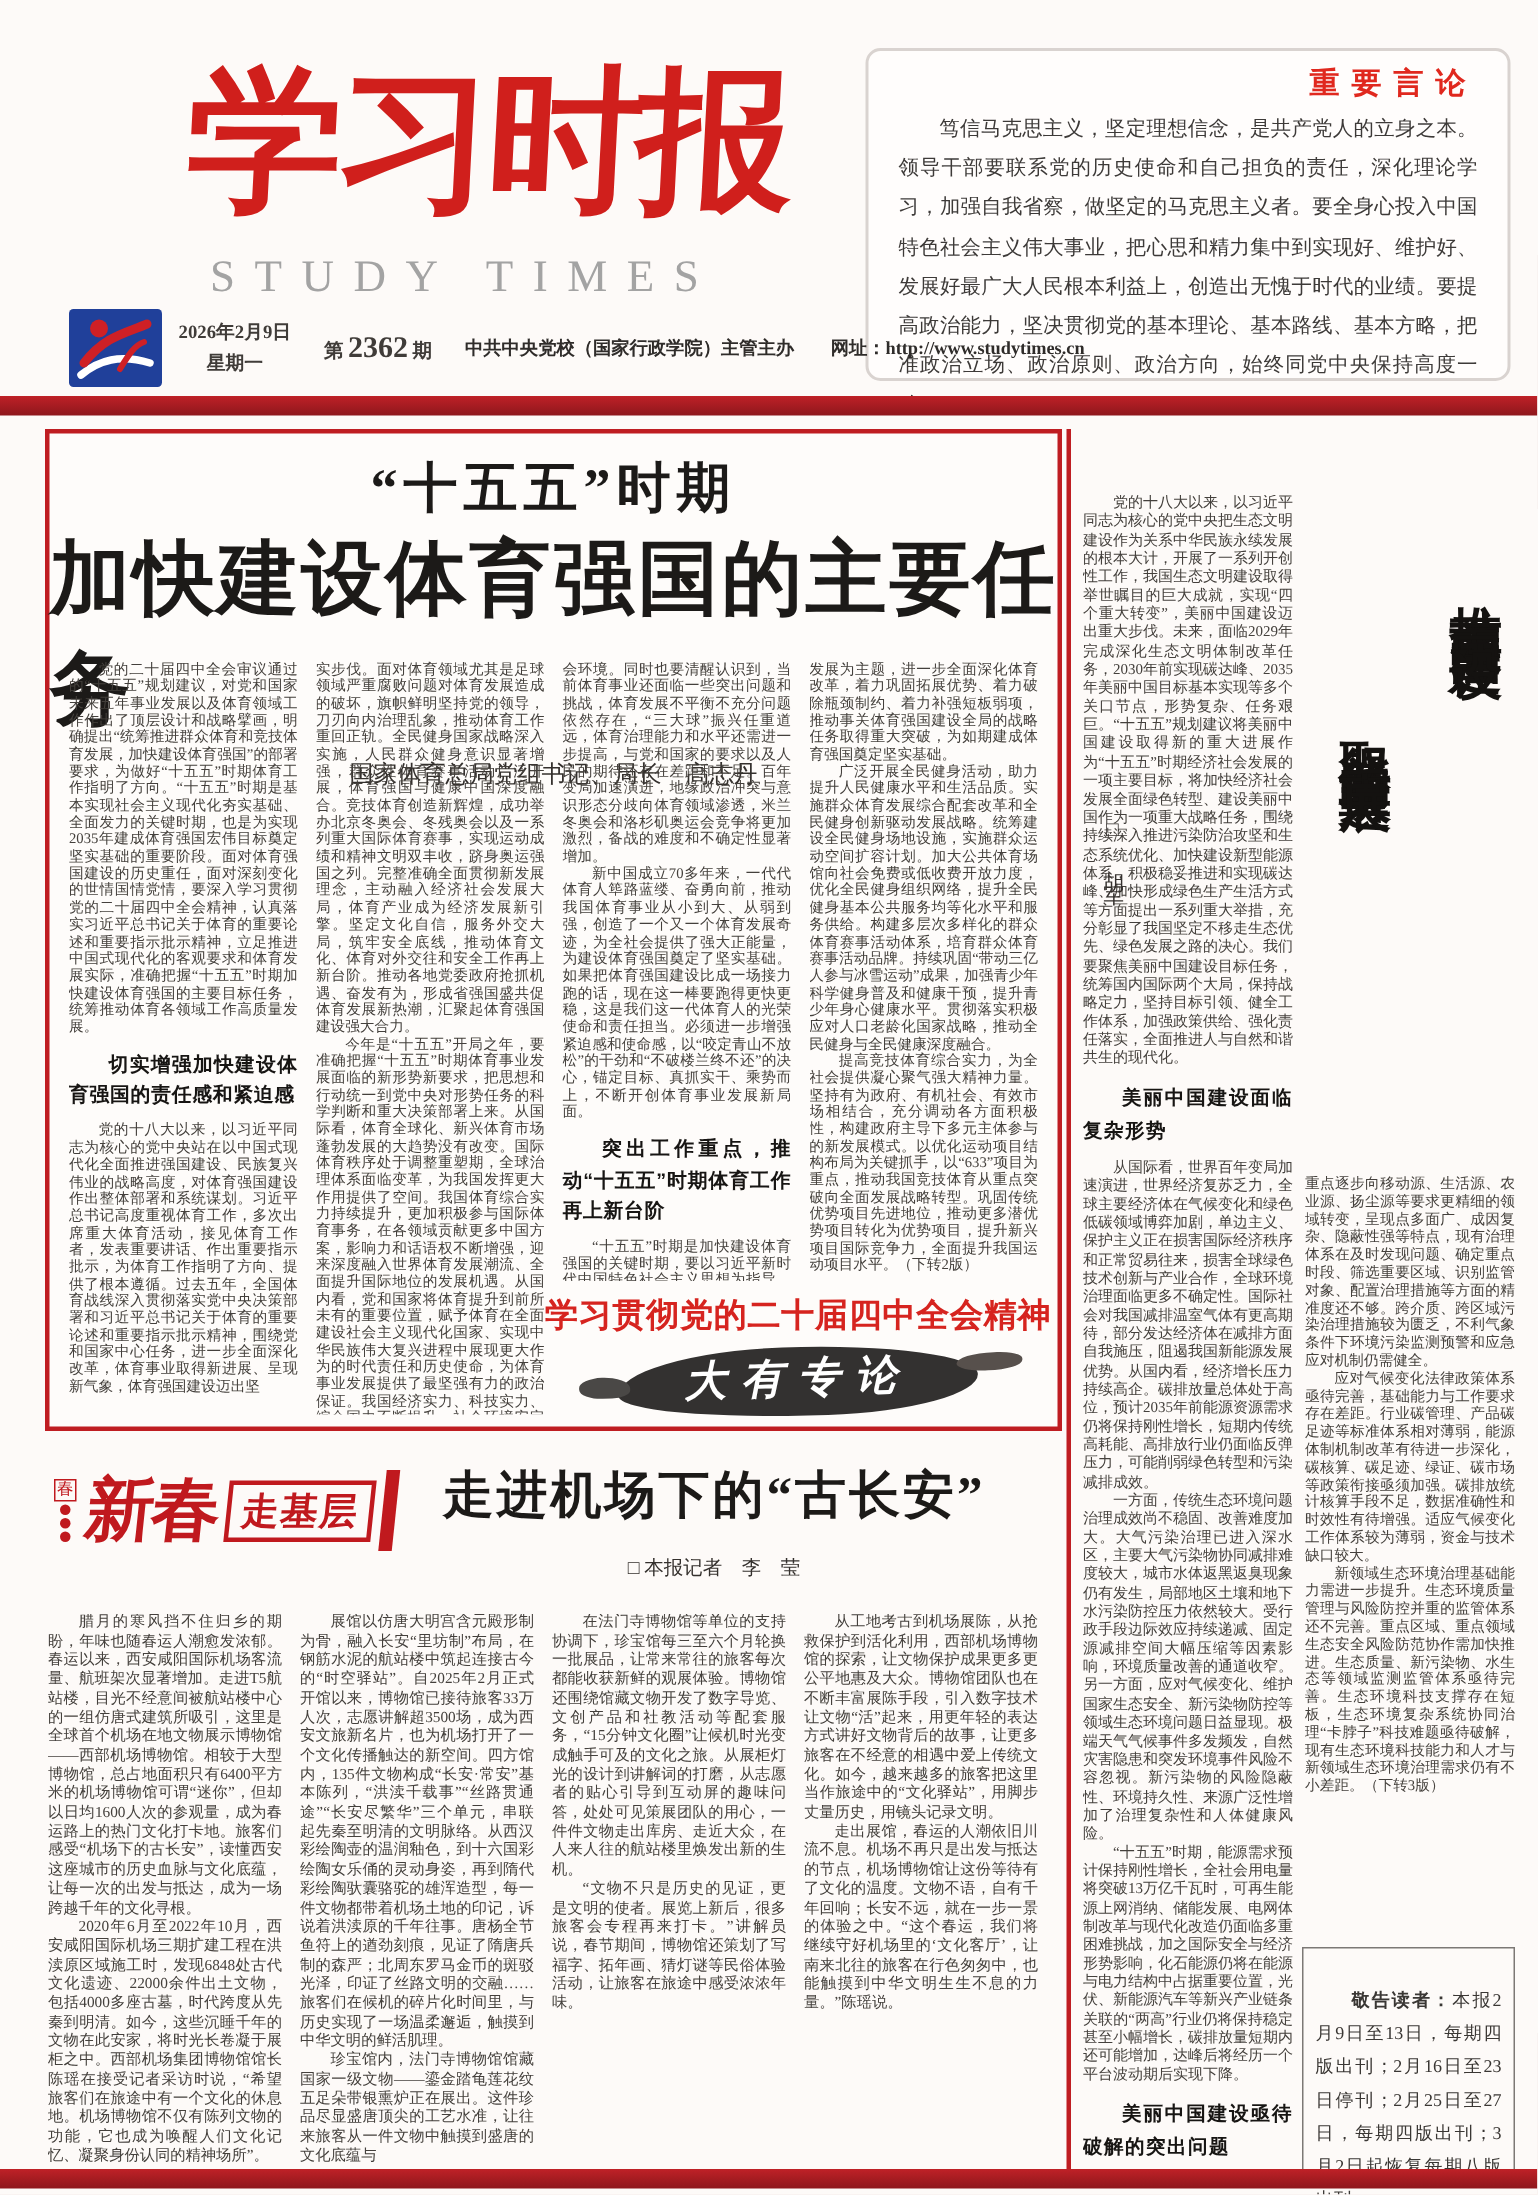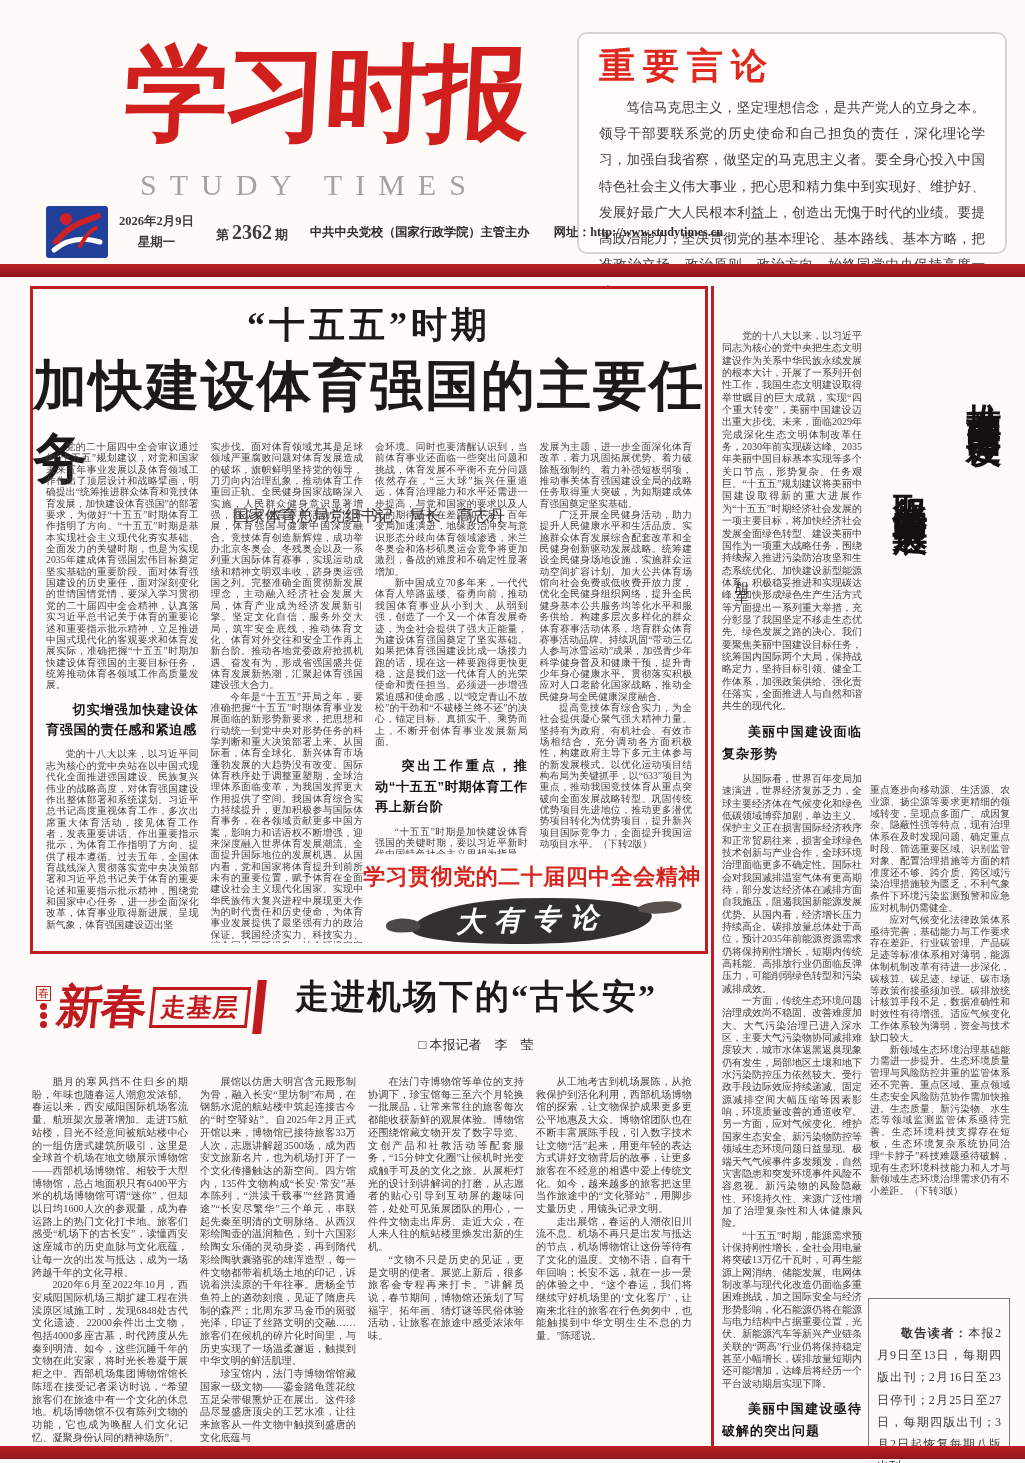--- a/index.html
+++ b/index.html
@@ -14,21 +14,21 @@
               font-family:"DejaVu Serif","Liberation Serif",serif; letter-spacing:-4px;
               transform:skewX(-3deg); }
   .masthead-en { position:absolute; left:140px; top:168px; width:370px; text-align:left;
                  font-size:30px; color:#a3a3a3; letter-spacing:13px;
                  font-family:"Liberation Serif",serif; }
 
   
   .quote-box { position:absolute; left:577px; top:32px; width:430px; height:222px;
                border:2px solid #d9d3d0; border-radius:10px; background:#fffdfc;
                padding:8px 20px 6px; }
-  .quote-title { text-align:left; font-size:36px; font-weight:900; color:#e0281e;
+  .quote-title { text-align:right; font-size:20px; font-weight:900; color:#e0281e;
                  letter-spacing:8px; font-family:"Liberation Sans",sans-serif; }
   .quote-body { margin-top:4px; font-size:13.6px; line-height:1.93; text-indent:2em;
                 text-align:justify; color:#3d3a38; }
 
   
   .info-bar { position:absolute; left:46px; top:205px; width:630px; height:54px;
               display:flex; align-items:center; gap:11px; }
   .press-logo { width:62px; height:52px; flex:0 0 auto; }
   .ib-date { text-align:center; font-size:12.5px; font-weight:bold; line-height:1.7;
              white-space:nowrap; }

